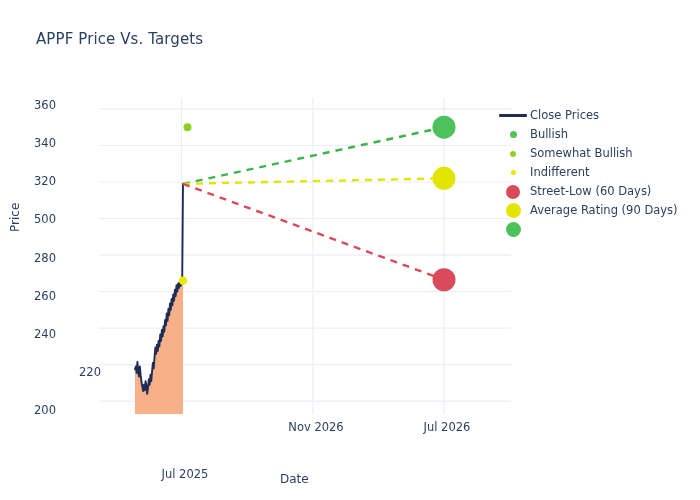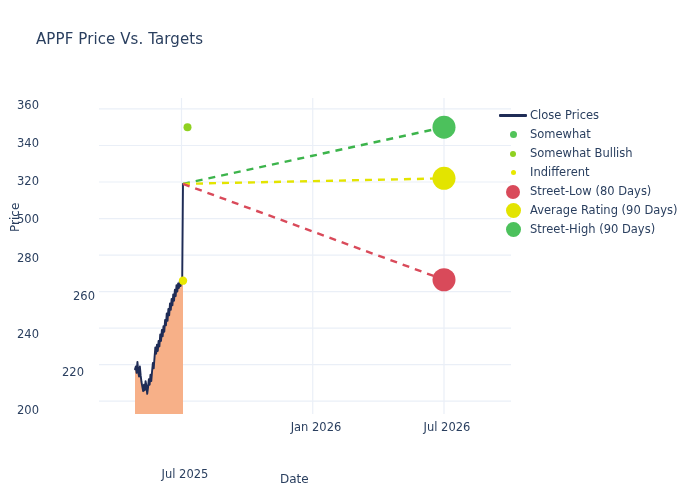--- a/index.html
+++ b/index.html
@@ -44,21 +44,21 @@
     left: 280px;
     top: 472px;
     font-size: 12px;
     color: #2a3f5f;
     white-space: nowrap;
   }
   .ytick {
     position: absolute;
     right: 0;
     width: 56px;
-    text-align: center;
+    text-align: right;
     font-size: 11.5px;
     color: #2a3f5f;
     transform: translateY(-50%);
     white-space: nowrap;
   }
   .xtick {
     position: absolute;
     top: 420px;
     font-size: 11.5px;
     color: #2a3f5f;
@@ -111,29 +111,29 @@
 
   <div class="axis-label-y">Price</div>
   <div class="axis-label-x">Date</div>
 
   <div>
     <div class="ytick" style="top:105px; left:0px;">360</div>
     <div class="ytick" style="top:143px; left:0px;">340</div>
     <div class="ytick" style="top:181px; left:0px;">320</div>
     <div class="ytick" style="top:219px; left:0px;">500</div>
     <div class="ytick" style="top:258px; left:0px;">280</div>
-    <div class="ytick" style="top:296px; left:12px;padding-left:44px;">260</div>
+    <div class="ytick" style="top:296px; left:0px;">260</div>
     <div class="ytick" style="top:334px; left:0px;">240</div>
     <div class="ytick" style="top:372px; left:0px;padding-left:45px;">220</div>
     <div class="ytick" style="top:410px; left:0px;">200</div>
   </div>
 
   <div>
     <div class="xtick" style="left:185px;margin-top:47px;">Jul 2025</div>
-    <div class="xtick" style="left:316px;">Jan 2026</div>
+    <div class="xtick" style="left:316px;">Nov 2026</div>
     <div class="xtick" style="left:447px;">Jul 2026</div>
   </div>
 
   <svg id="plot" width="700" height="500">
     <g id="gridlines">
         <line x1="99" x2="511" y1="401.21387283236993" y2="401.21387283236993" stroke="#eaeff7" stroke-width="1.2"></line>
         <line x1="99" x2="511" y1="364.6820809248555" y2="364.6820809248555" stroke="#eaeff7" stroke-width="1.2"></line>
         <line x1="99" x2="511" y1="328.15028901734104" y2="328.15028901734104" stroke="#eaeff7" stroke-width="1.2"></line>
         <line x1="99" x2="511" y1="291.6184971098266" y2="291.6184971098266" stroke="#eaeff7" stroke-width="1.2"></line>
         <line x1="99" x2="511" y1="255.08670520231212" y2="255.08670520231212" stroke="#eaeff7" stroke-width="1.2"></line>
@@ -163,47 +163,46 @@
       <div class="legend-item">
         <span class="legend-swatch">
           <span class="lg-line" style="background: rgb(31, 44, 86);"></span>
         </span>
         <span class="legend-text">Close Prices</span>
       </div>
       <div class="legend-item">
         <span class="legend-swatch">
           <span class="lg-dot" style="width: 7px; height: 7px; background: rgb(82, 196, 90);"></span>
         </span>
-        <span class="legend-text">Somewhat</span>
+        <span class="legend-text">Bullish</span>
       </div>
       <div class="legend-item">
         <span class="legend-swatch">
           <span class="lg-dot" style="width: 6px; height: 6px; background: rgb(143, 209, 33);"></span>
         </span>
         <span class="legend-text">Somewhat Bullish</span>
       </div>
       <div class="legend-item">
         <span class="legend-swatch">
           <span class="lg-dot" style="width: 5px; height: 5px; background: rgb(232, 232, 0);"></span>
         </span>
         <span class="legend-text">Indifferent</span>
       </div>
       <div class="legend-item">
         <span class="legend-swatch">
           <span class="lg-dot" style="width: 14px; height: 14px; background: rgb(217, 74, 90);"></span>
         </span>
-        <span class="legend-text">Street-Low (80 Days)</span>
+        <span class="legend-text">Street-Low (60 Days)</span>
       </div>
       <div class="legend-item">
         <span class="legend-swatch">
           <span class="lg-dot" style="width: 15px; height: 15px; background: rgb(227, 228, 0);"></span>
         </span>
         <span class="legend-text">Average Rating (90 Days)</span>
       </div>
       <div class="legend-item">
         <span class="legend-swatch">
           <span class="lg-dot" style="width: 15px; height: 15px; background: rgb(76, 193, 92);"></span>
         </span>
-        <span class="legend-text">Street-High (90 Days)</span>
       </div>
     </div>
 
 </div>
 
 </body></html>

